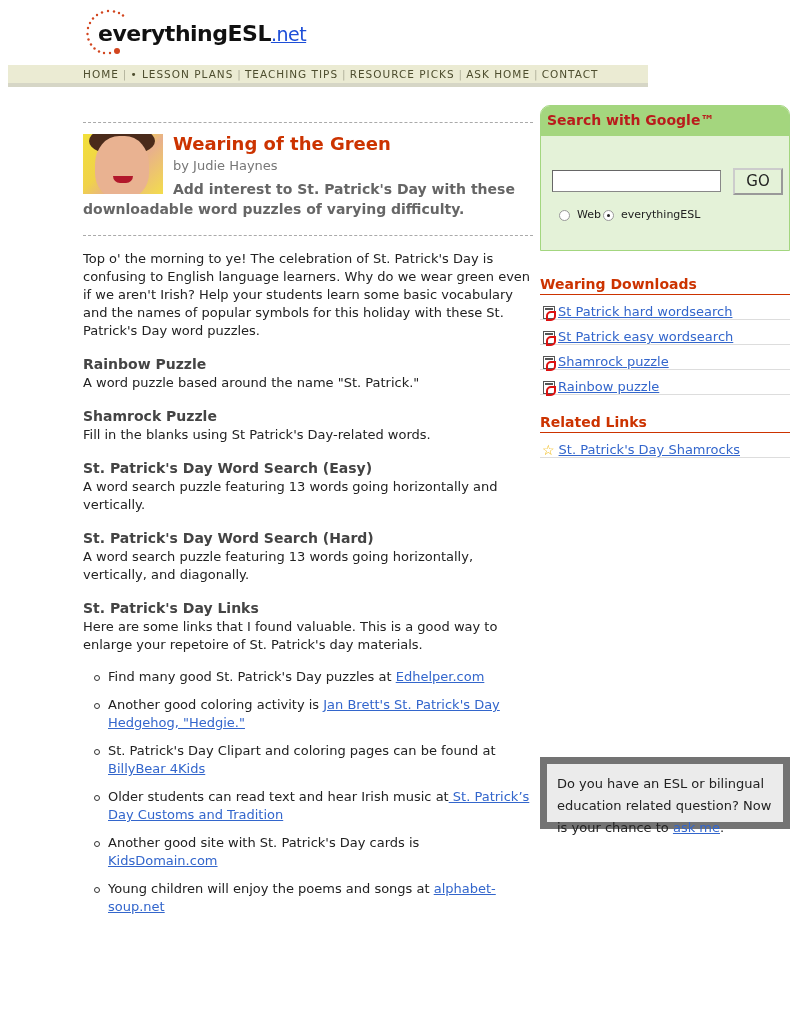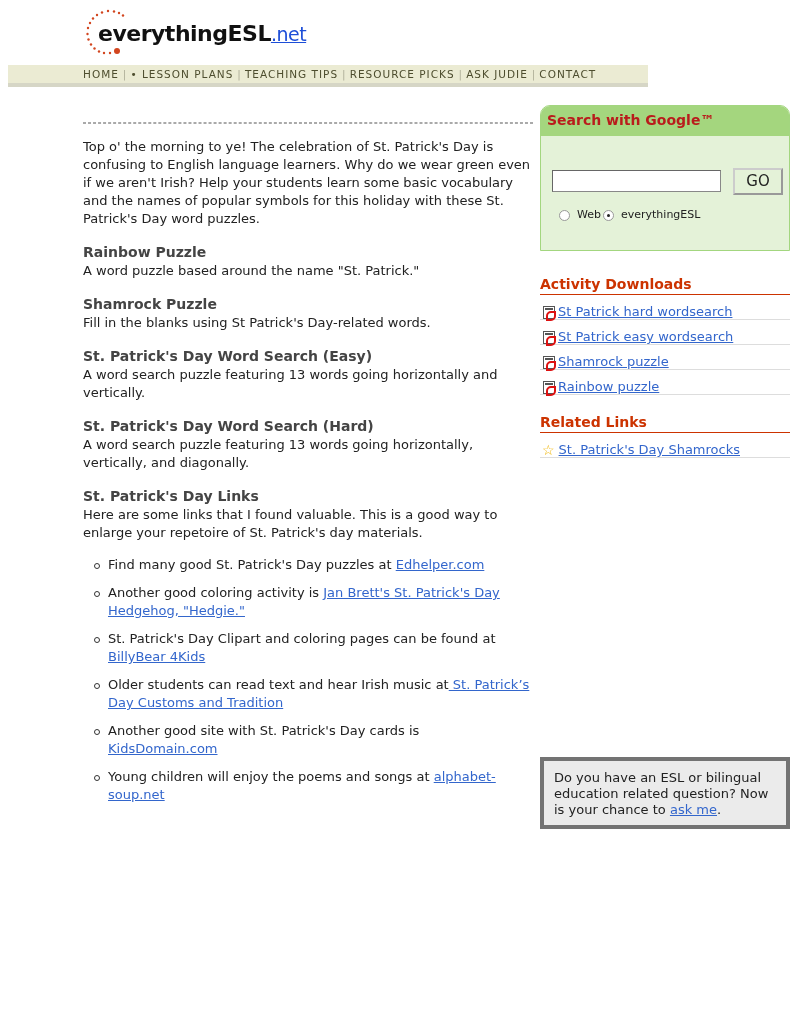--- a/index.html
+++ b/index.html
@@ -63,21 +63,21 @@
 
   .side-sec { position: absolute; left: 540px; width: 250px; }
   .side-h { font-size: 14px; font-weight: bold; color: #cc3300; border-bottom: 1px solid #cc3300; padding-bottom: 1px; line-height: 18px; }
   .side-item { border-bottom: 1px solid #dddddd; height: 25px; display: flex; align-items: flex-end; font-size: 13px; }
   .pdf-icon { width: 12px; height: 13px; margin: 0 3px 0 3px; position: relative; border: 1px solid #555; background: #fff; }
   .pdf-icon::before { content: ""; position: absolute; left: 1px; top: 1px; width: 8px; height: 2px; background: #555; }
   .pdf-icon::after { content: ""; position: absolute; left: 2px; top: 4px; width: 6px; height: 6px; border: 2px solid #d11; border-radius: 50% 0 50% 0; }
   .star-icon { color: #f0b400; font-size: 14px; margin: 0 4px 0 2px; line-height: 1; }
 
   .ask-box { position: absolute; left: 540px; top: 757px; width: 250px; height: 72px;
-             background: #ebebeb; border: 4px solid #737373; padding: 9px 10px; font-size: 13px; line-height: 16px; color: #222; }
+             background: #ebebeb; border: 7px solid #737373; padding: 9px 10px; font-size: 13px; line-height: 22px; color: #222; }
 </style>
 </head>
 <body>
 
 <div class="logo">
   <svg width="50" height="50" viewBox="0 0 50 50">
     <g fill="#d2451e">
       <circle cx="24" cy="3" r="1.2"></circle>
         <circle cx="30" cy="3.5" r="1.2"></circle>
         <circle cx="35" cy="5" r="1.2"></circle>
@@ -103,28 +103,38 @@
 <div class="navbar">
   <ul>
     <li>HOME</li>
     <li class="sep">|</li>
     <li>• LESSON PLANS</li>
     <li class="sep">|</li>
     <li>TEACHING TIPS</li>
     <li class="sep">|</li>
     <li>RESOURCE PICKS</li>
     <li class="sep">|</li>
-    <li>ASK JUDIE</li>
+    <li>ASK HOME</li>
     <li class="sep">|</li>
     <li>CONTACT</li>
   </ul>
 </div>
 
 <div class="main">
   <div class="dash"></div>
+  <div class="intro">
+    <div class="photo">
+      <div class="hair"></div>
+        <div class="face"></div>
+        <div class="mouth"></div>
+    </div>
+    <h1 class="title">Wearing of the Green</h1>
+    <div class="byline">by Judie Haynes</div>
+    <div class="deck">Add interest to St. Patrick's Day with these downloadable word puzzles of varying difficulty.</div>
+  </div>
   <div class="dash"></div>
 
   <div class="body-text">
     <p class="p">Top o' the morning to ye! The celebration of St. Patrick's Day is confusing to English language learners. Why do we wear green even if we aren't Irish? Help your students learn some basic vocabulary and the names of popular symbols for this holiday with these St. Patrick's Day word puzzles.</p>
 
     <div class="sec-h">Rainbow Puzzle</div>
     <p class="sec-p">A word puzzle based around the name "St. Patrick."</p>
 
     <div class="sec-h">Shamrock Puzzle</div>
     <p class="sec-p">Fill in the blanks using St Patrick's Day-related words.</p>
@@ -155,21 +165,21 @@
   <div class="go-btn">GO</div>
   <div class="radio-row">
     <span class="radio"></span>
     <span style="margin-right:2px;">Web</span>
     <span class="radio on"></span>
     <span>everythingESL</span>
   </div>
 </div>
 
 <div class="side-sec" style="top:275px;">
-  <div class="side-h">Activity Downloads</div>
+  <div class="side-h">Wearing Downloads</div>
   <div class="side-item">
     <span class="pdf-icon"></span>
     <a href="#">St Patrick hard wordsearch</a>
   </div>
   <div class="side-item">
     <span class="pdf-icon"></span>
     <a href="#">St Patrick easy wordsearch</a>
   </div>
   <div class="side-item">
     <span class="pdf-icon"></span>

